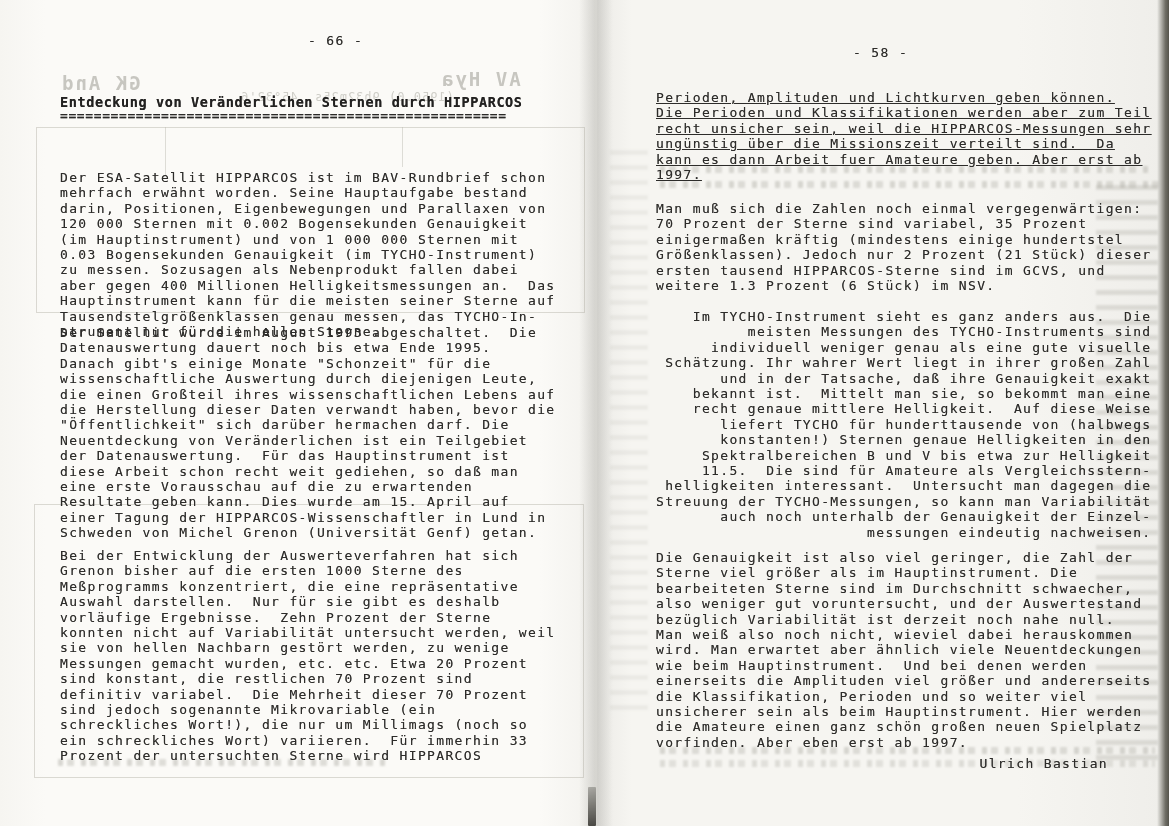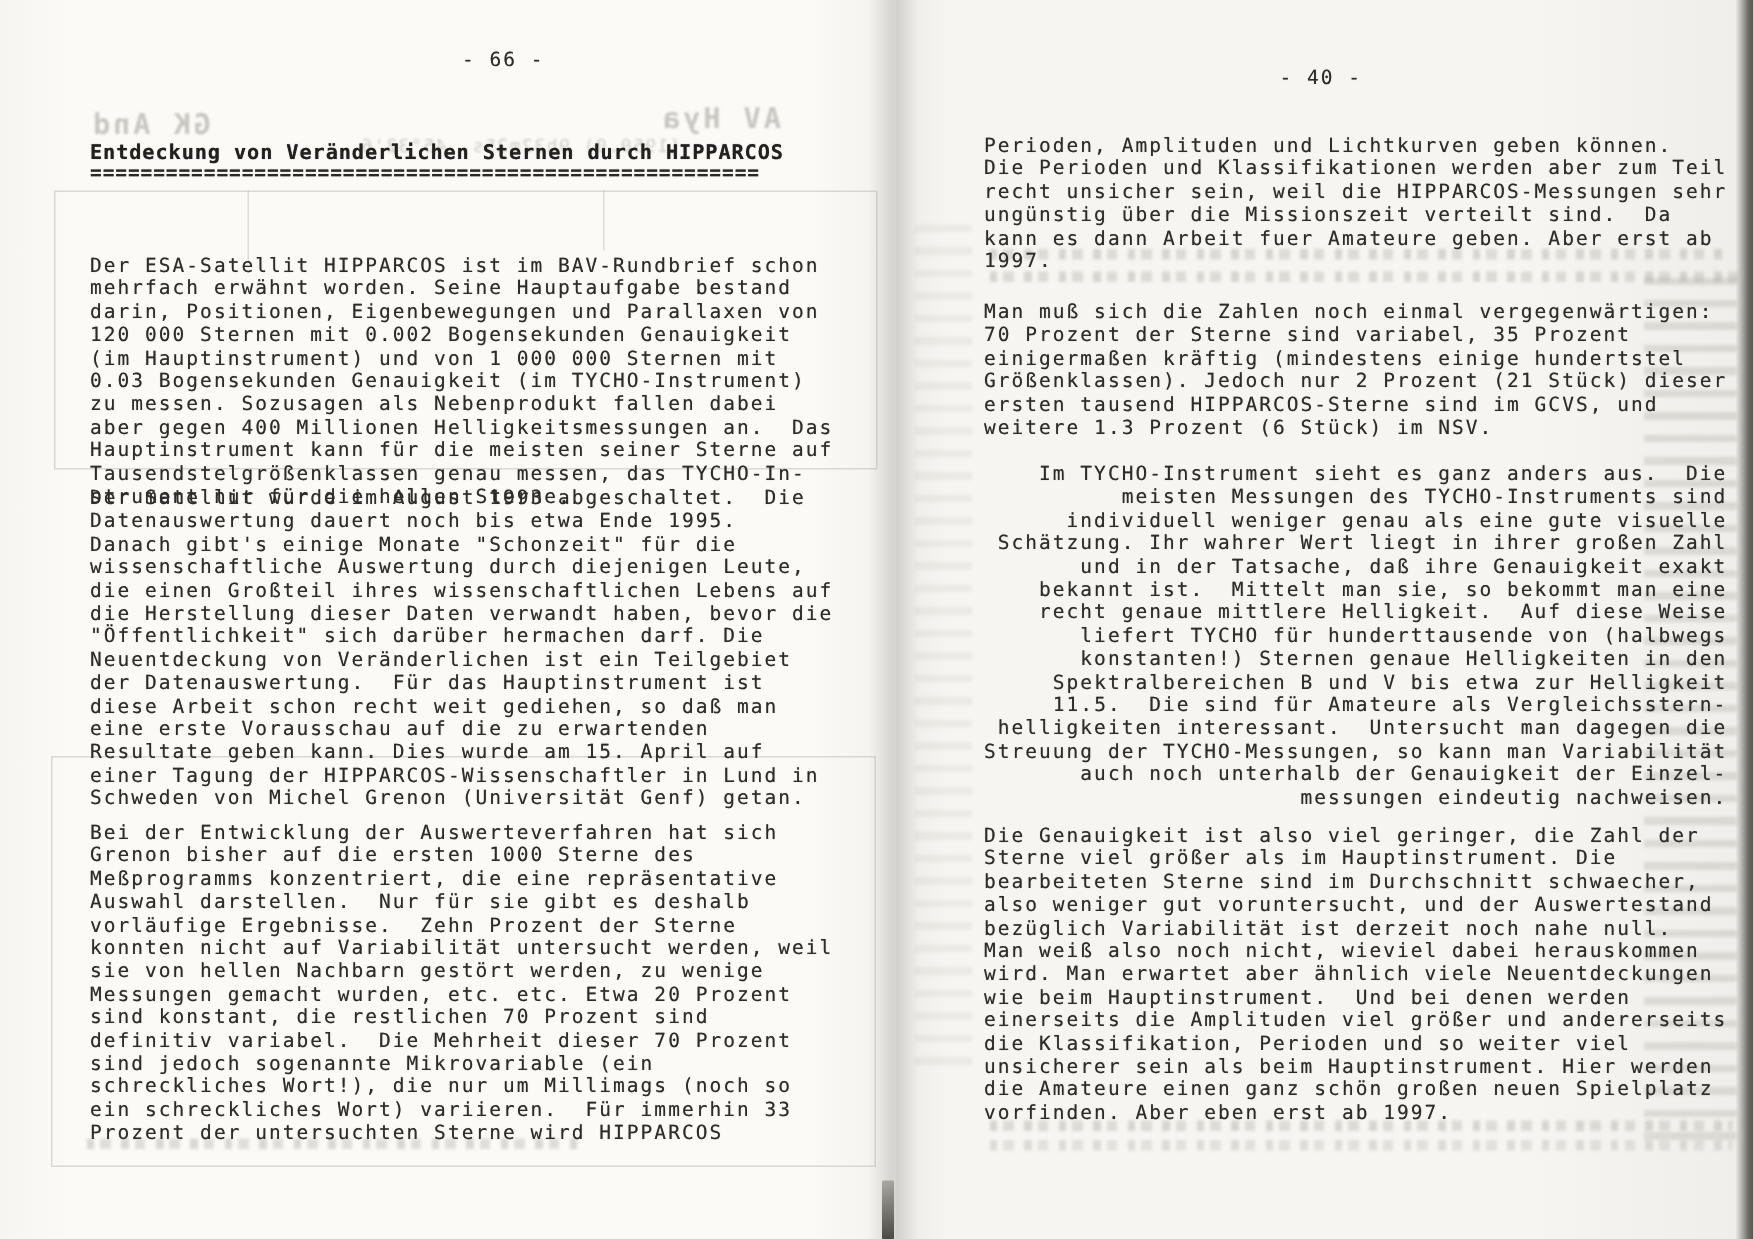--- a/index.html
+++ b/index.html
@@ -138,23 +138,23 @@
 
   <div class="page page-right">
 
     <div class="bleed-row" style="left:63px;top:166px;width:490px;"></div>
     <div class="bleed-row" style="left:63px;top:181px;width:500px;"></div>
     <div class="bleed-col" style="left:499px;top:185px;width:62px;height:575px;"></div>
     <div class="bleed-col" style="left:13px;top:150px;width:38px;height:560px;opacity:0.25;"></div>
     <div class="bleed-row" style="left:63px;top:747px;width:495px;"></div>
     <div class="bleed-row" style="left:63px;top:760px;width:495px;opacity:0.4;"></div>
 
-    <div class="tw pagenum" style="left:256px;top:45px;">- 40 -</div>
+    <div class="tw pagenum" style="left:256px;top:45px;">- 58 -</div>
 
-    <div class="tw" style="left:59px;top:90px;">Perioden, Amplituden und Lichtkurven geben können.
+    <div class="tw" style="left:59px;top:90px;text-decoration:underline;">Perioden, Amplituden und Lichtkurven geben können.
 Die Perioden und Klassifikationen werden aber zum Teil
 recht unsicher sein, weil die HIPPARCOS-Messungen sehr
 ungünstig über die Missionszeit verteilt sind.  Da
 kann es dann Arbeit fuer Amateure geben. Aber erst ab
 1997.</div>
     <div class="tw" style="left:59px;top:201px;">Man muß sich die Zahlen noch einmal vergegenwärtigen:
 70 Prozent der Sterne sind variabel, 35 Prozent
 einigermaßen kräftig (mindestens einige hundertstel
 Größenklassen). Jedoch nur 2 Prozent (21 Stück) dieser
 ersten tausend HIPPARCOS-Sterne sind im GCVS, und
@@ -181,18 +181,19 @@
 bezüglich Variabilität ist derzeit noch nahe null.
 Man weiß also noch nicht, wieviel dabei herauskommen
 wird. Man erwartet aber ähnlich viele Neuentdeckungen
 wie beim Hauptinstrument.  Und bei denen werden
 einerseits die Amplituden viel größer und andererseits
 die Klassifikation, Perioden und so weiter viel
 unsicherer sein als beim Hauptinstrument. Hier werden
 die Amateure einen ganz schön großen neuen Spielplatz
 vorfinden. Aber eben erst ab 1997.</div>
 
+    <div class="tw signature" style="left:59px;top:756px;width:452px;">Ulrich Bastian</div>
   </div>
 
   <div class="gutter-shadow"></div>
   <div class="gutter-dark-mark"></div>
   <div class="scan-edge-right"></div>
 </div>
 
 </body></html>

